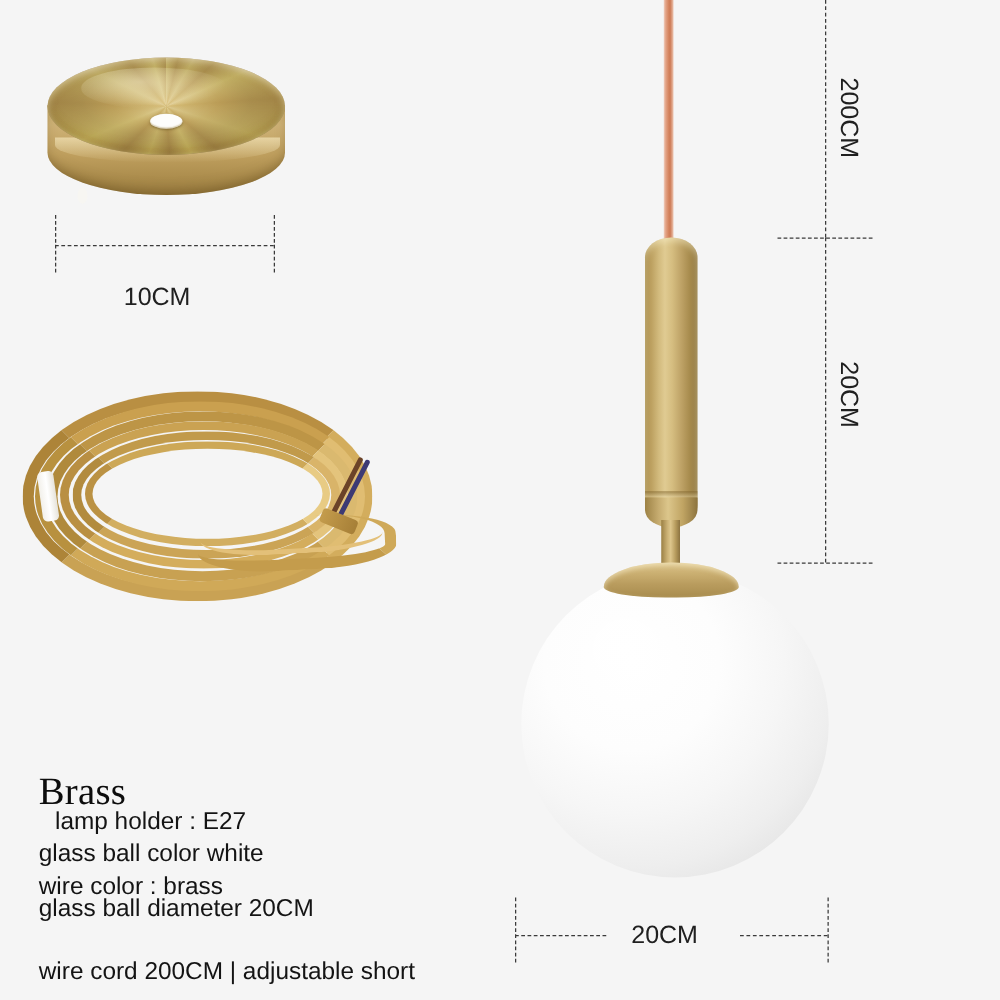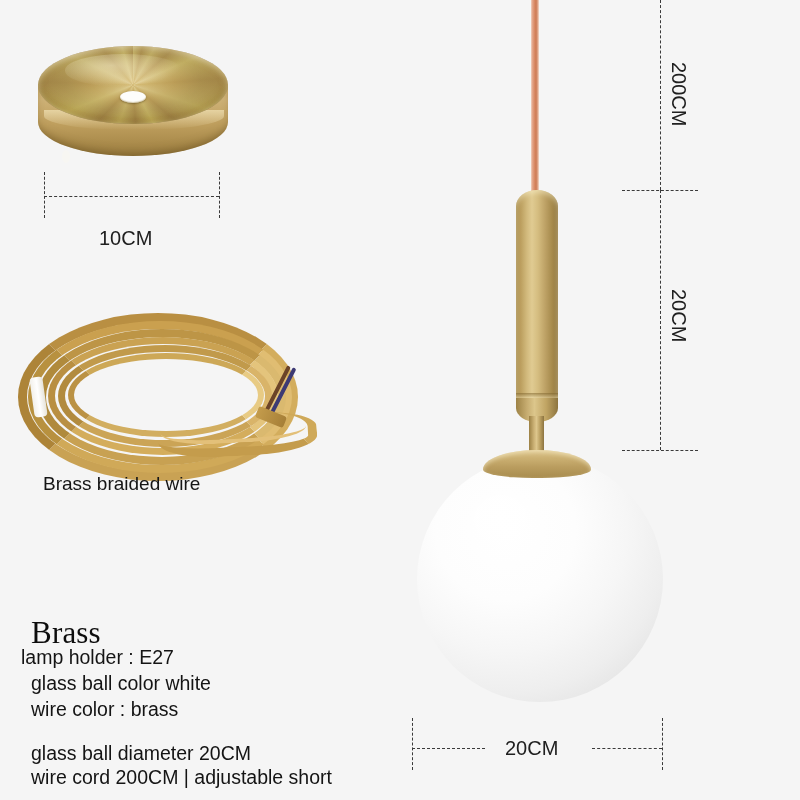--- a/index.html
+++ b/index.html
@@ -207,28 +207,27 @@
 
     <div class="lead" style="left:264px; top:58px; width:4px; height:58px;
                 background:#6b4328; transform: rotate(27deg);"></div>
     <div class="lead" style="left:270px; top:60px; width:4px; height:56px;
                 background:#3d3a74; transform: rotate(27deg);"></div>
     <div class="lead" style="left:246px; top:106px; width:30px; height:12px;
                 background:linear-gradient(90deg,#c49c4c,#a67f37);
                 border-radius:3px; transform: rotate(22deg);"></div>
   </div>
 
-  <div class="txt caption" style="left:43px; top:474px;">Brass braided wire</div>
 
   <div class="txt spec-title" style="left:31px; top:617px;font-family:Liberation Serif, serif;">Brass</div>
 
-  <div class="txt spec-line" style="left:21px; top:648px;text-align:center;">lamp holder : E27</div>
+  <div class="txt spec-line" style="left:44px; top:648px;text-align:center;">lamp holder : E27</div>
   <div class="txt spec-line" style="left:31px; top:700px;">wire color : brass</div>
   <div class="txt spec-line" style="left:31px; top:674px;">glass ball color white</div>
-  <div class="txt spec-line" style="left:31px; top:744px;">glass ball diameter 20CM</div>
+  <div class="txt spec-line" style="left:31px; top:718px;">glass ball diameter 20CM</div>
   <div class="txt spec-line" style="left:31px; top:752px;margin-top:16px;">wire cord 200CM | adjustable short</div>
 
   <div class="cord"></div>
   <div class="stem-body"></div>
   <div class="stem-cap"></div>
   <div class="stem-neck"></div>
   <div class="globe-collar"></div>
   <div class="globe"></div>
 
   <div class="dl-v" style="left:660px; top:0px; height:190px;"></div>

